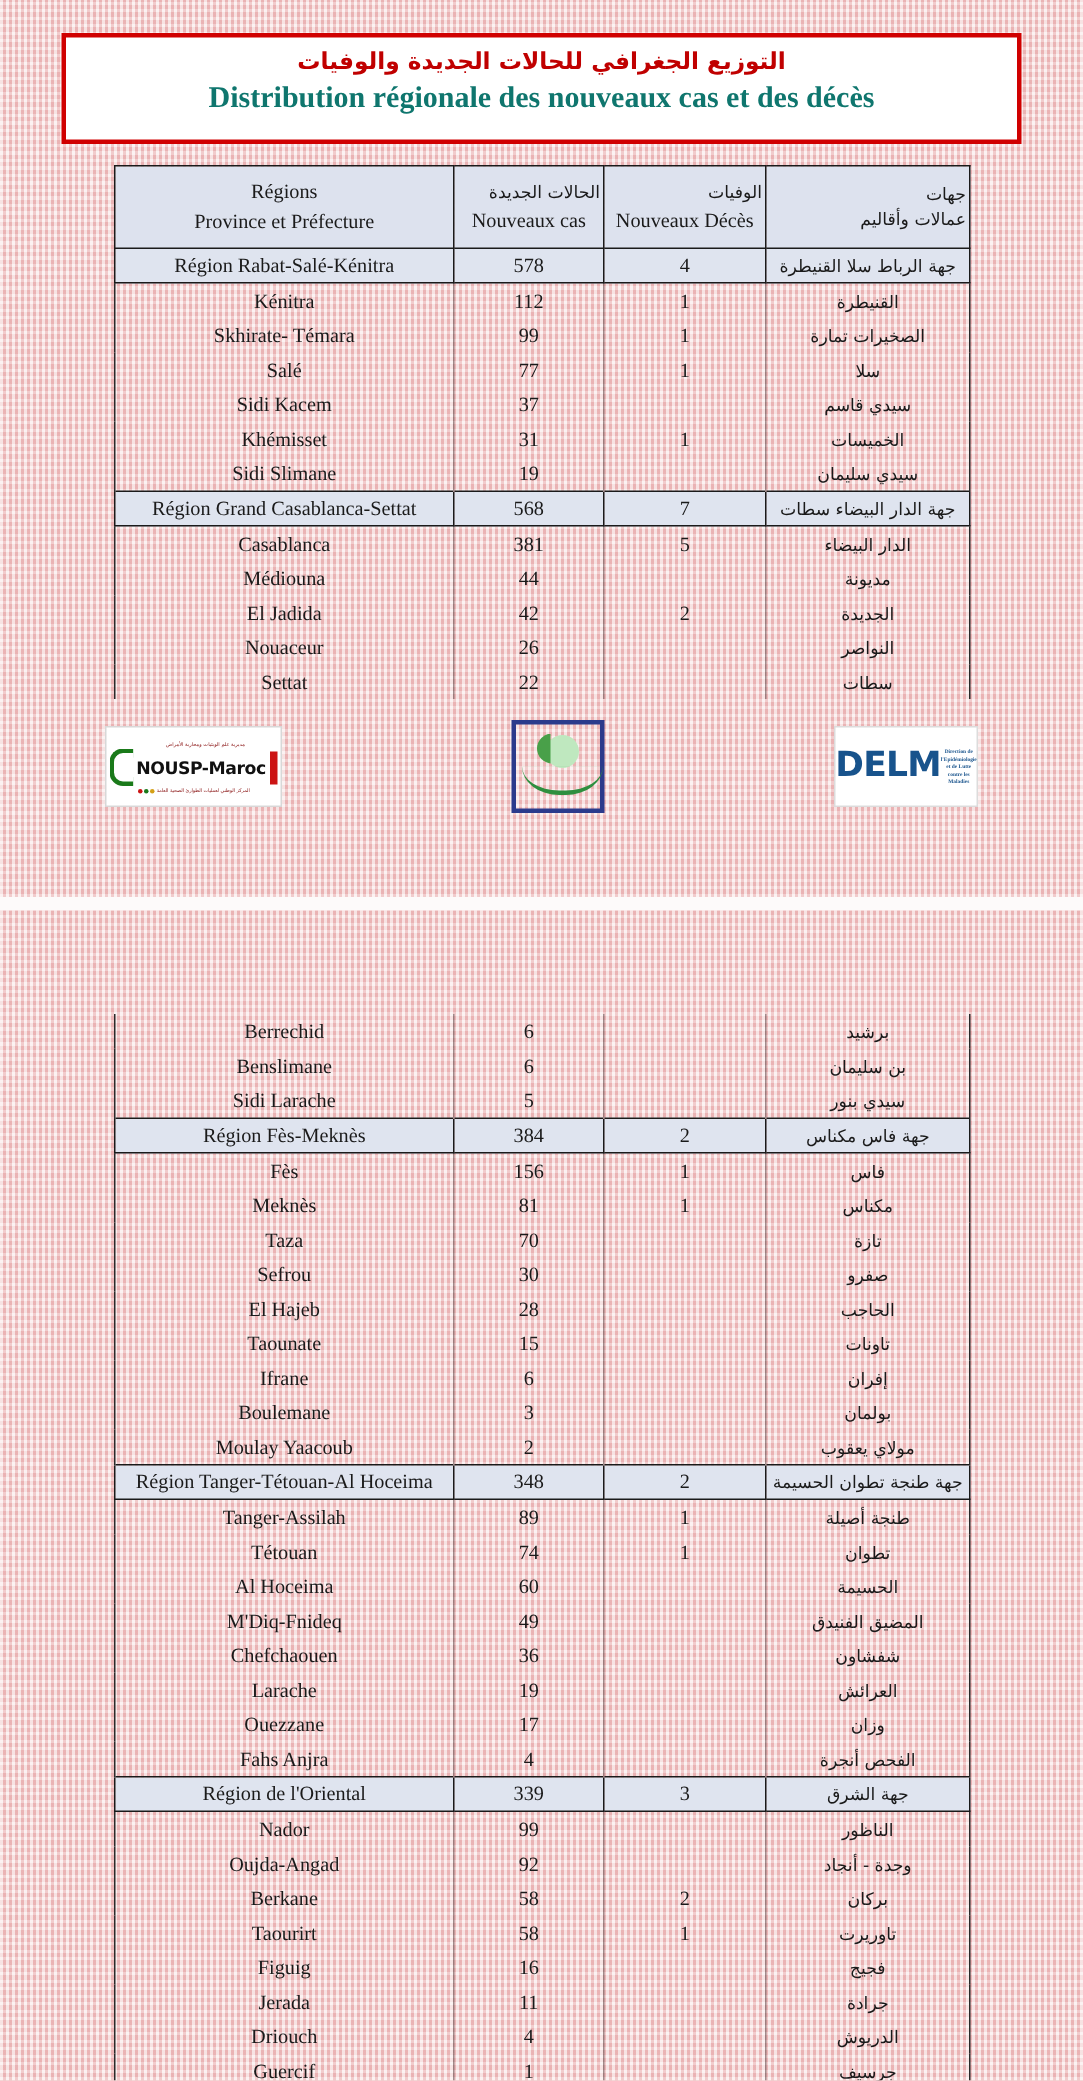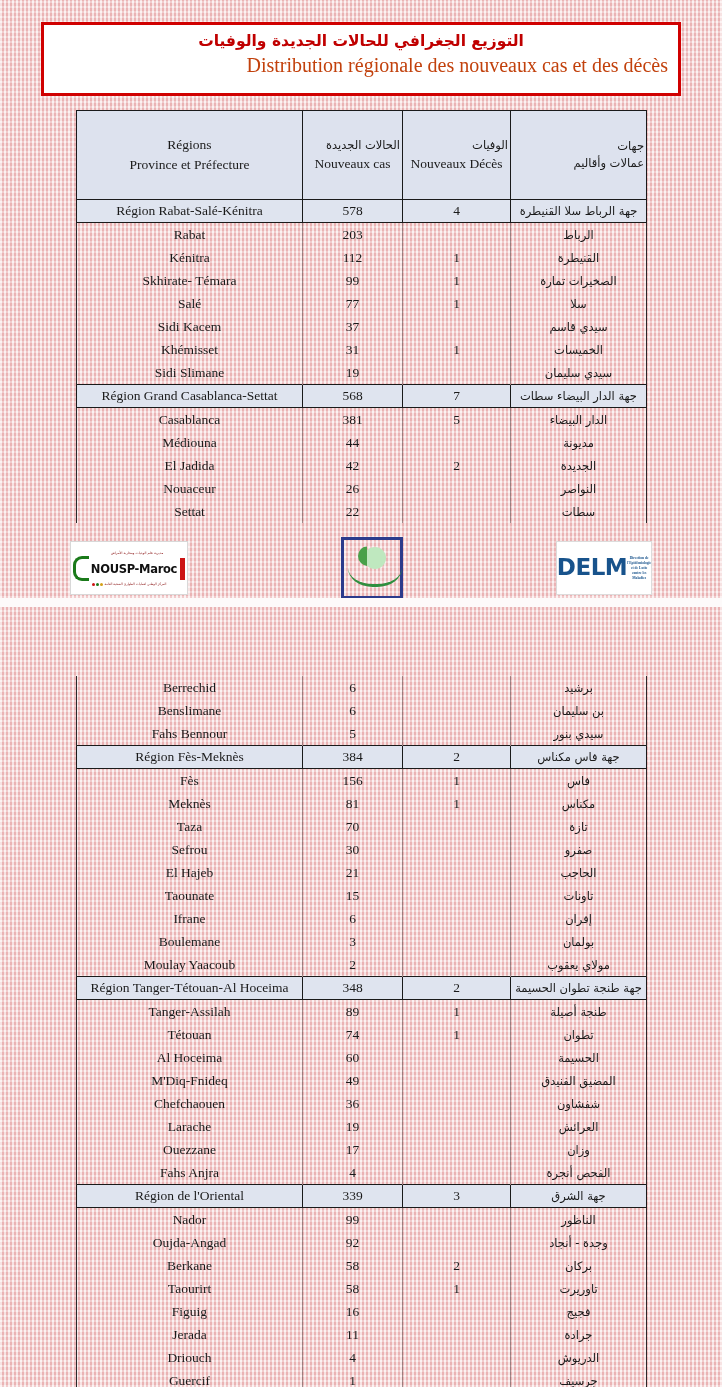--- a/index.html
+++ b/index.html
@@ -34,26 +34,25 @@
   .title-ar{
     font-family:"DejaVu Sans", sans-serif;
     direction:rtl;
     color:#c00000;
     font-weight:bold;
     font-size:15.5px;
     line-height:1.25;
     letter-spacing:0px;
   }
   .title-fr{
-    color:#c2410c;
-    font-weight:normal;
+    color:#0f766e;
+    font-weight:bold;
     font-size:20px;
     line-height:1.2;
     margin-top:2px;
-    text-align:right;
   }
 
   
   .tbl-wrap{margin:14px auto 0 auto; width:570px;}
   table.reg{
     border-collapse:collapse;
     width:570px;
     table-layout:fixed;
   }
   table.reg col.c-name{width:226px;}
@@ -71,21 +70,21 @@
     height:23px;
     font-weight:normal;
   }
   
   tr.hdr td{
     background:#dde2ee;
     border:1.6px solid #1a1a1a;
     height:48px;
     line-height:1.5;
     font-size:13.5px;
-    padding:20px 2px;
+    padding:3px 2px;
   }
   tr.hdr td .ar{
     font-family:"DejaVu Sans", sans-serif;
     direction:rtl;
     font-size:11.5px;
     display:block;
     text-align:right;
   }
   tr.hdr td .fr{display:block;}
 
@@ -252,26 +251,20 @@
         </tr>
       </thead>
       <tbody id="body-p1">
           <tr class="region">
             <td class="name">Région Rabat-Salé-Kénitra</td>
             <td>578</td>
             <td>4</td>
             <td class="ar">جهة الرباط سلا القنيطرة</td>
           </tr>
           <tr class="prov">
-            <td class="name">Rabat</td>
-            <td>203</td>
-            <td></td>
-            <td class="ar">الرباط</td>
-          </tr>
-          <tr class="prov">
             <td class="name">Kénitra</td>
             <td>112</td>
             <td>1</td>
             <td class="ar">القنيطرة</td>
           </tr>
           <tr class="prov">
             <td class="name">Skhirate- Témara</td>
             <td>99</td>
             <td>1</td>
             <td class="ar">الصخيرات تمارة</td>
@@ -401,21 +394,21 @@
             <td></td>
             <td class="ar">برشيد</td>
           </tr>
           <tr class="prov">
             <td class="name">Benslimane</td>
             <td>6</td>
             <td></td>
             <td class="ar">بن سليمان</td>
           </tr>
           <tr class="prov">
-            <td class="name">Fahs Bennour</td>
+            <td class="name">Sidi Larache</td>
             <td>5</td>
             <td></td>
             <td class="ar">سيدي بنور</td>
           </tr>
           <tr class="region">
             <td class="name">Région Fès-Meknès</td>
             <td>384</td>
             <td>2</td>
             <td class="ar">جهة فاس مكناس</td>
           </tr>
@@ -438,21 +431,21 @@
             <td class="ar">تازة</td>
           </tr>
           <tr class="prov">
             <td class="name">Sefrou</td>
             <td>30</td>
             <td></td>
             <td class="ar">صفرو</td>
           </tr>
           <tr class="prov">
             <td class="name">El  Hajeb</td>
-            <td>21</td>
+            <td>28</td>
             <td></td>
             <td class="ar">الحاجب</td>
           </tr>
           <tr class="prov">
             <td class="name">Taounate</td>
             <td>15</td>
             <td></td>
             <td class="ar">تاونات</td>
           </tr>
           <tr class="prov">

